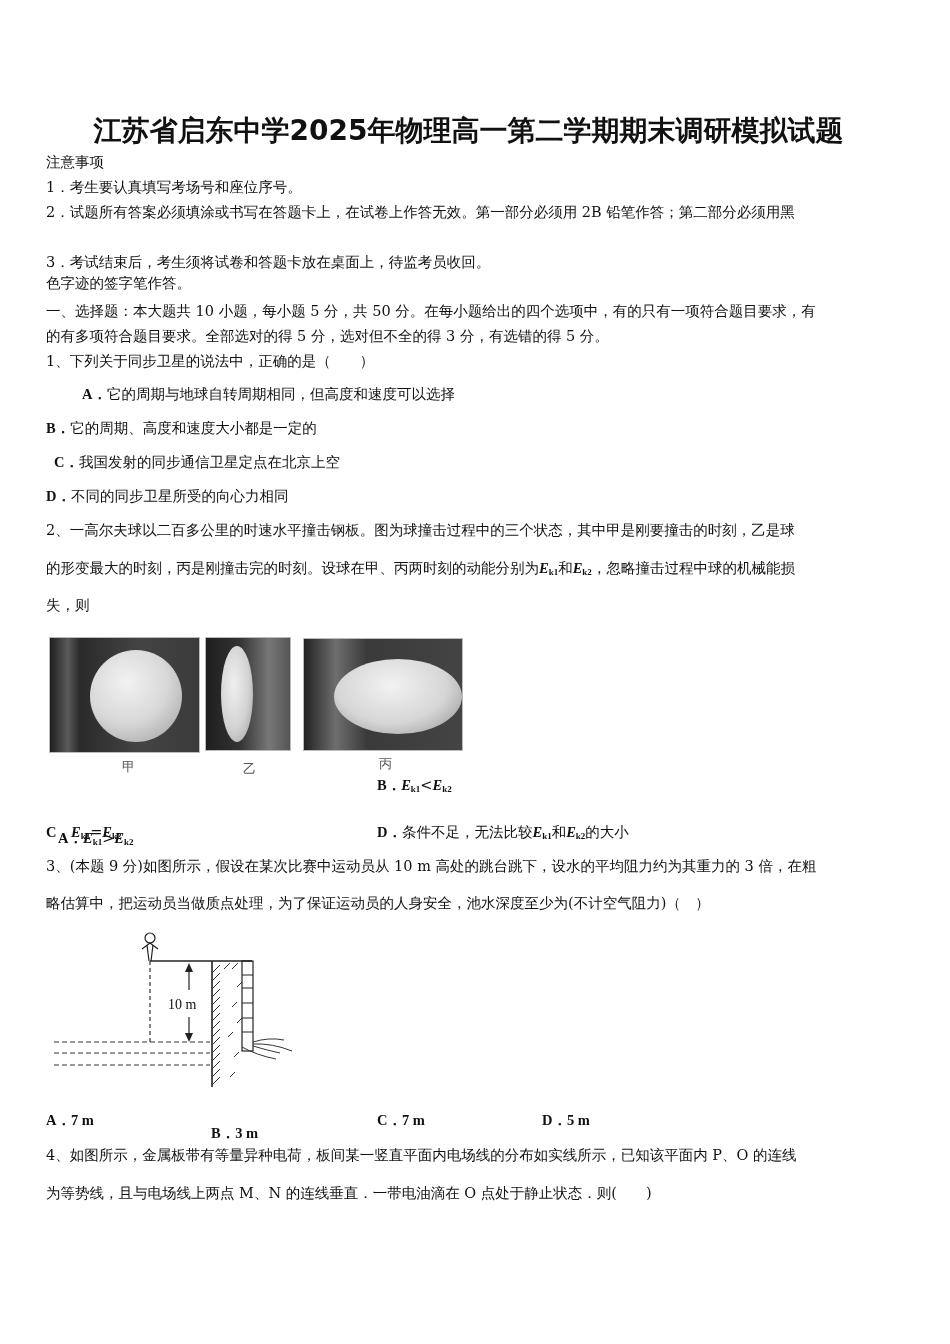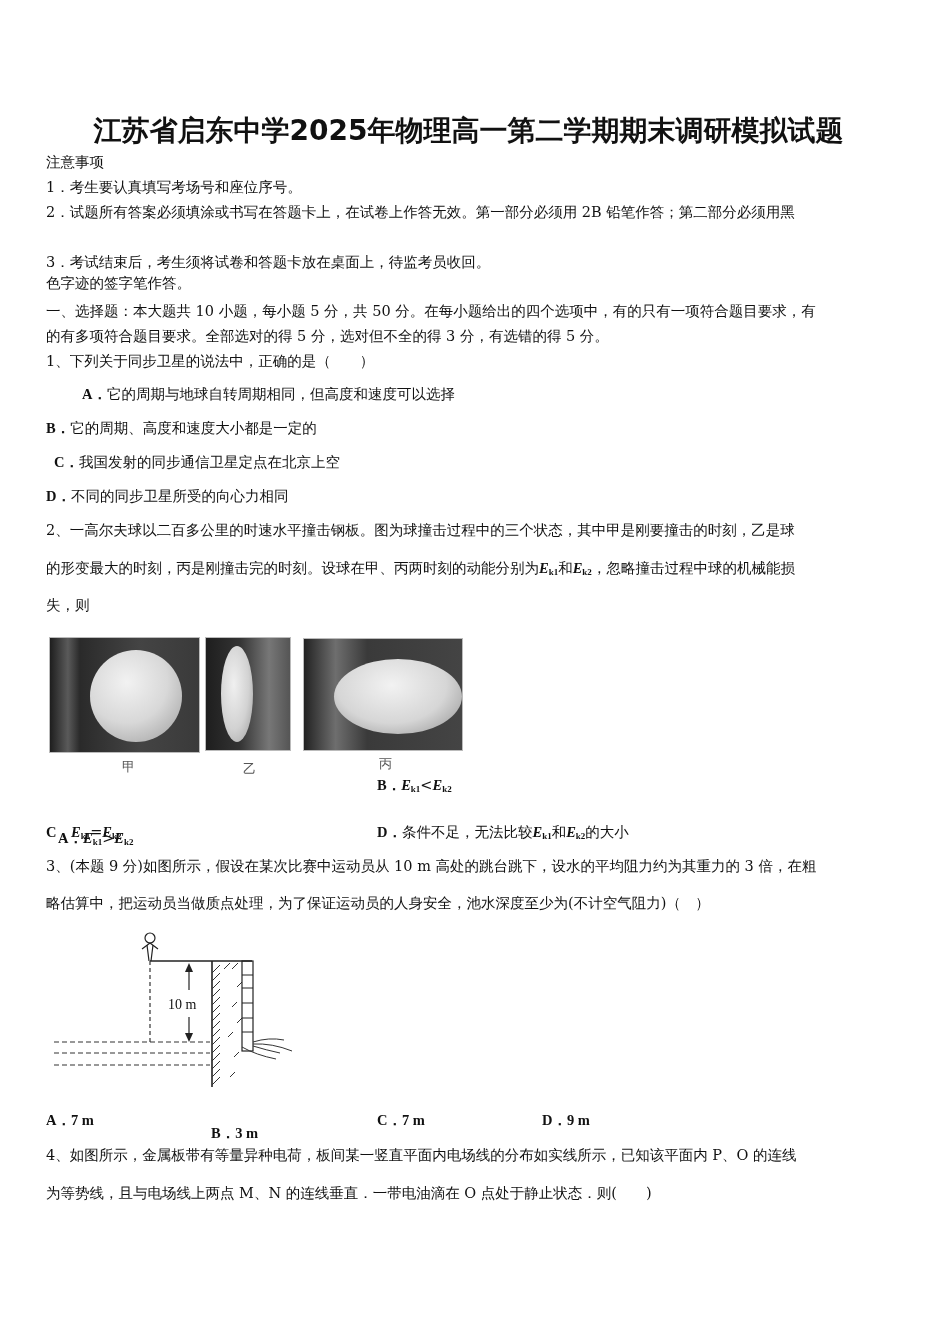--- a/index.html
+++ b/index.html
@@ -156,17 +156,17 @@
 <div class="abs opt" style="left:46px; top:1111px; font-weight:bold; font-family:'Liberation Serif', serif;">
   <span>A．</span><span>7 m</span>
 </div>
 <div class="abs opt" style="left:211px; top:1111px; font-weight:bold; font-family:'Liberation Serif', serif;margin-top:13px;">
   <span>B．</span><span>3 m</span>
 </div>
 <div class="abs opt" style="left:377px; top:1111px; font-weight:bold; font-family:'Liberation Serif', serif;">
   <span>C．</span><span>7 m</span>
 </div>
 <div class="abs opt" style="left:542px; top:1111px; font-weight:bold; font-family:'Liberation Serif', serif;">
-  <span>D．</span><span>9 m</span>
+  <span>D．</span><span>5 m</span>
 </div>
 
 <div class="abs para" style="top:1146px;">4、如图所示，金属板带有等量异种电荷，板间某一竖直平面内电场线的分布如实线所示，已知该平面内 P、O 的连线</div>
 <div class="abs para" style="top:1184px;">为等势线，且与电场线上两点 M、N 的连线垂直．一带电油滴在 O 点处于静止状态．则(　　)</div>
 
 </body></html>

